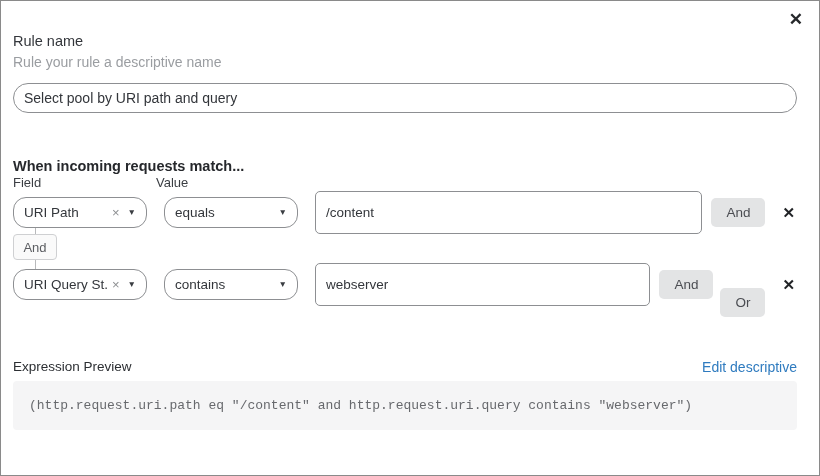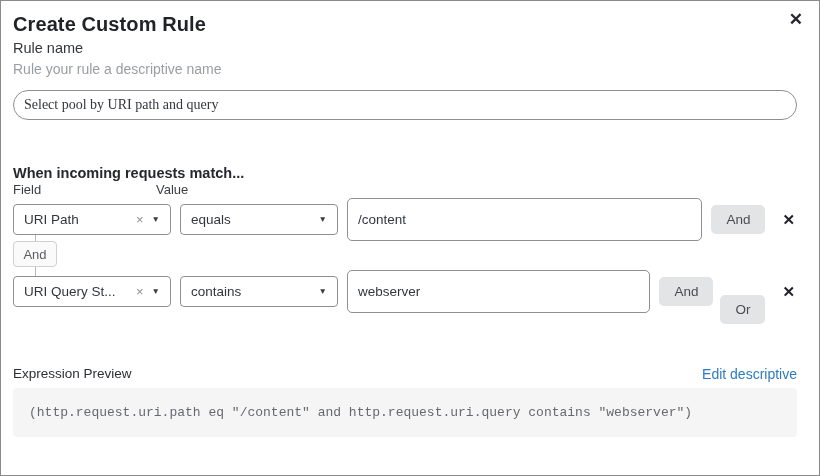--- a/index.html
+++ b/index.html
@@ -37,39 +37,39 @@
 
   .page-title {
     margin-top: 12px;
     font-size: 20px;
     font-weight: 700;
     color: #1f2226;
     letter-spacing: 0.1px;
   }
 
   .field-label {
-    margin-top: 4px;
+    margin-top: 32px;
     font-size: 14.5px;
     color: #33363b;
   }
   .field-hint {
     margin-top: 5px;
     font-size: 14px;
     color: #9a9da1;
   }
   .text-input {
     margin-top: 13px;
     width: 100%;
     height: 30px;
     border: 1px solid #8d8f92;
     border-radius: 15px;
     padding: 0 10px;
     font-size: 14px;
     color: #33363b;
-    font-family: Liberation Serif, serif;
+    font-family: Liberation Sans, sans-serif;
     background: #fff;
     outline: none;
   }
 
   .section-heading {
     margin-top: 45px;
     font-size: 14.5px;
     font-weight: 700;
     color: #26282c;
   }
@@ -84,30 +84,30 @@
   .col-labels .c2 { width: 142px; }
   .col-labels .c3 { flex: 1; }
 
   .cond-row {
     display: flex;
     align-items: center;
     margin-top: 7px;
     height: 31px;
   }
   .select-box {
-    width: 158px;
+    width: 134px;
     height: 31px;
     border: 1px solid #8d8f92;
-    border-radius: 4px;
+    border-radius: 13px;
     display: flex;
     align-items: center;
     padding: 0 10px;
     background: #fff;
     cursor: pointer;
-    margin-right: 9px;
+    margin-right: 17px;
     flex: none;
   }
   .select-box .sel-text {
     font-size: 13.5px;
     color: #33363b;
     white-space: nowrap;
     overflow: hidden;
     flex: 1;
   }
   .clear-x {
@@ -212,21 +212,20 @@
 </head>
 <body>
 
 <div class="dialog">
 
   <button class="dialog-close">
     <span>✕</span>
   </button>
 
   <div class="content">
-    <h1 class="page-title">Create Custom Rule</h1>
 
     <div class="field-label">Rule name</div>
     <div class="field-hint">Rule your rule a descriptive name</div>
     <input class="text-input" type="text" value="Select pool by URI path and query" style="">
 
     <div class="section-heading">When incoming requests match...</div>
 
     <div class="col-labels">
       <div class="c1">Field</div>
       <div class="c3">Value</div>

